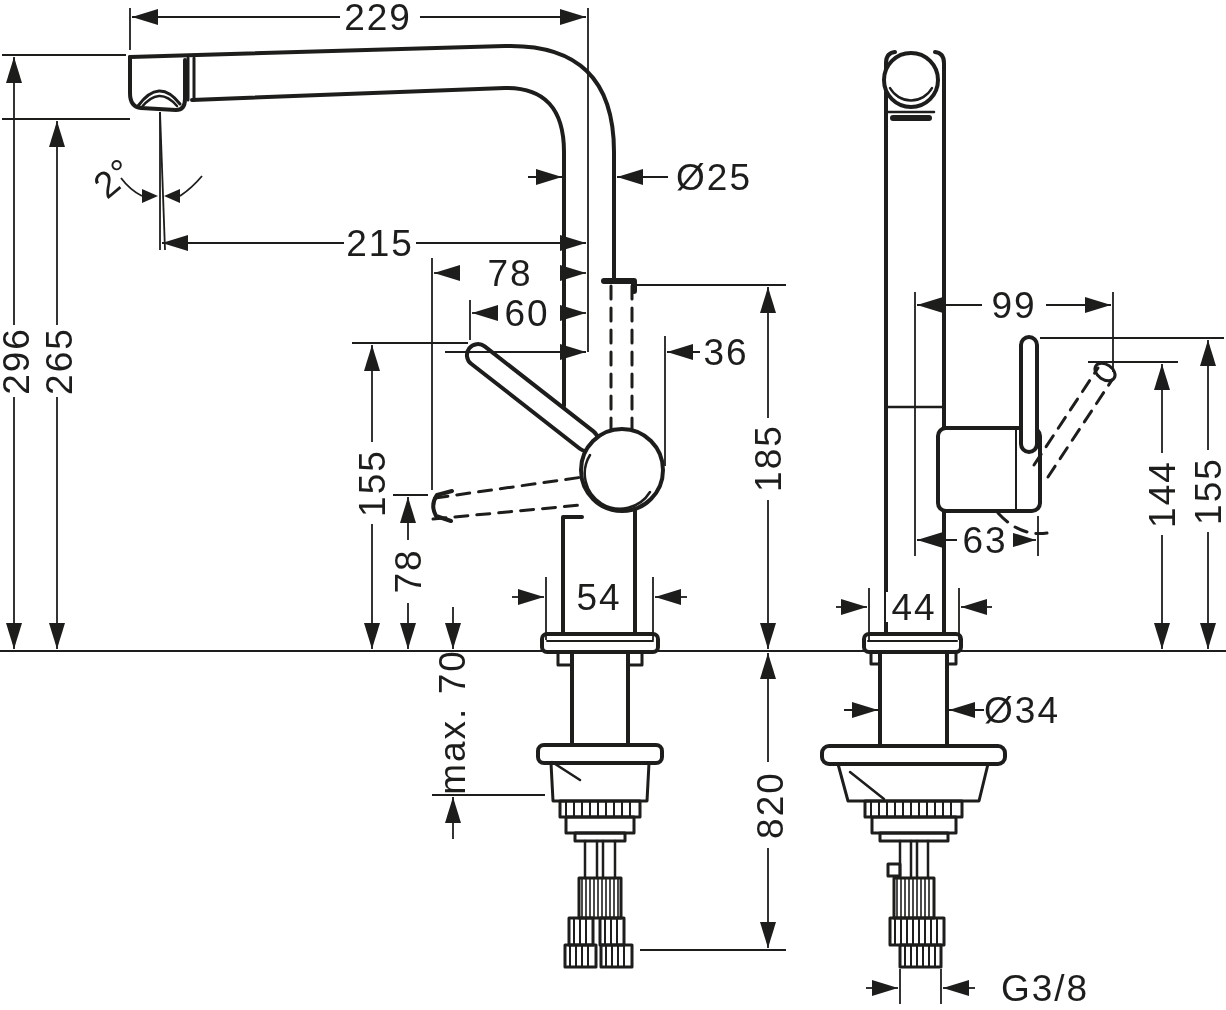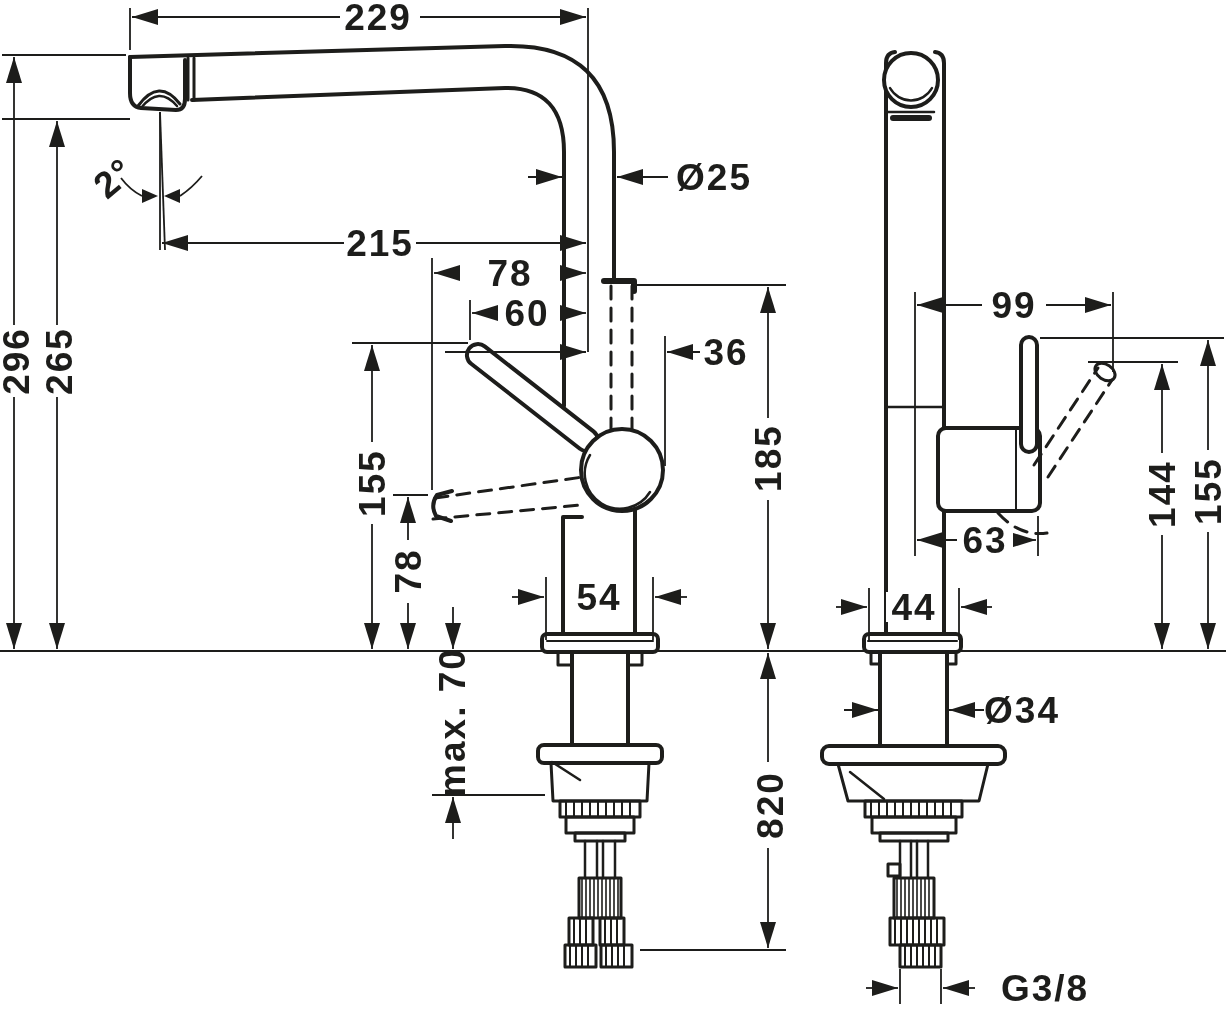--- a/index.html
+++ b/index.html
@@ -1,16 +1,16 @@
 <!DOCTYPE html>
 <html><head>
 <meta charset="utf-8">
 <style>
   html,body{margin:0;padding:0;background:#ffffff;}
-  .stage{width:1226px;height:1010px;position:relative;background:#fff;font-weight:bold;}
+  .stage{width:1226px;height:1010px;position:relative;background:#fff;}
   svg{display:block;}
   text{font-family:"Liberation Sans", sans-serif;fill:#1d1d1b;letter-spacing:2px;}
   .dimtxt{font-size:37px;}
   .part{stroke:#1d1d1b;fill:none;stroke-linecap:round;stroke-linejoin:round;}
   .w4{stroke-width:4px;} .w3{stroke-width:3px;} .w25{stroke-width:2.5px;}
   .w2{stroke-width:2px;} .w16{stroke-width:1.6px;} .w6{stroke-width:6px;}
   .dim{stroke:#1d1d1b;stroke-width:1.8px;fill:none;}
   .ext{stroke:#1d1d1b;stroke-width:1.8px;fill:none;}
   .dash{stroke-dasharray:13 9;}
   .whitefill{fill:#ffffff;}

